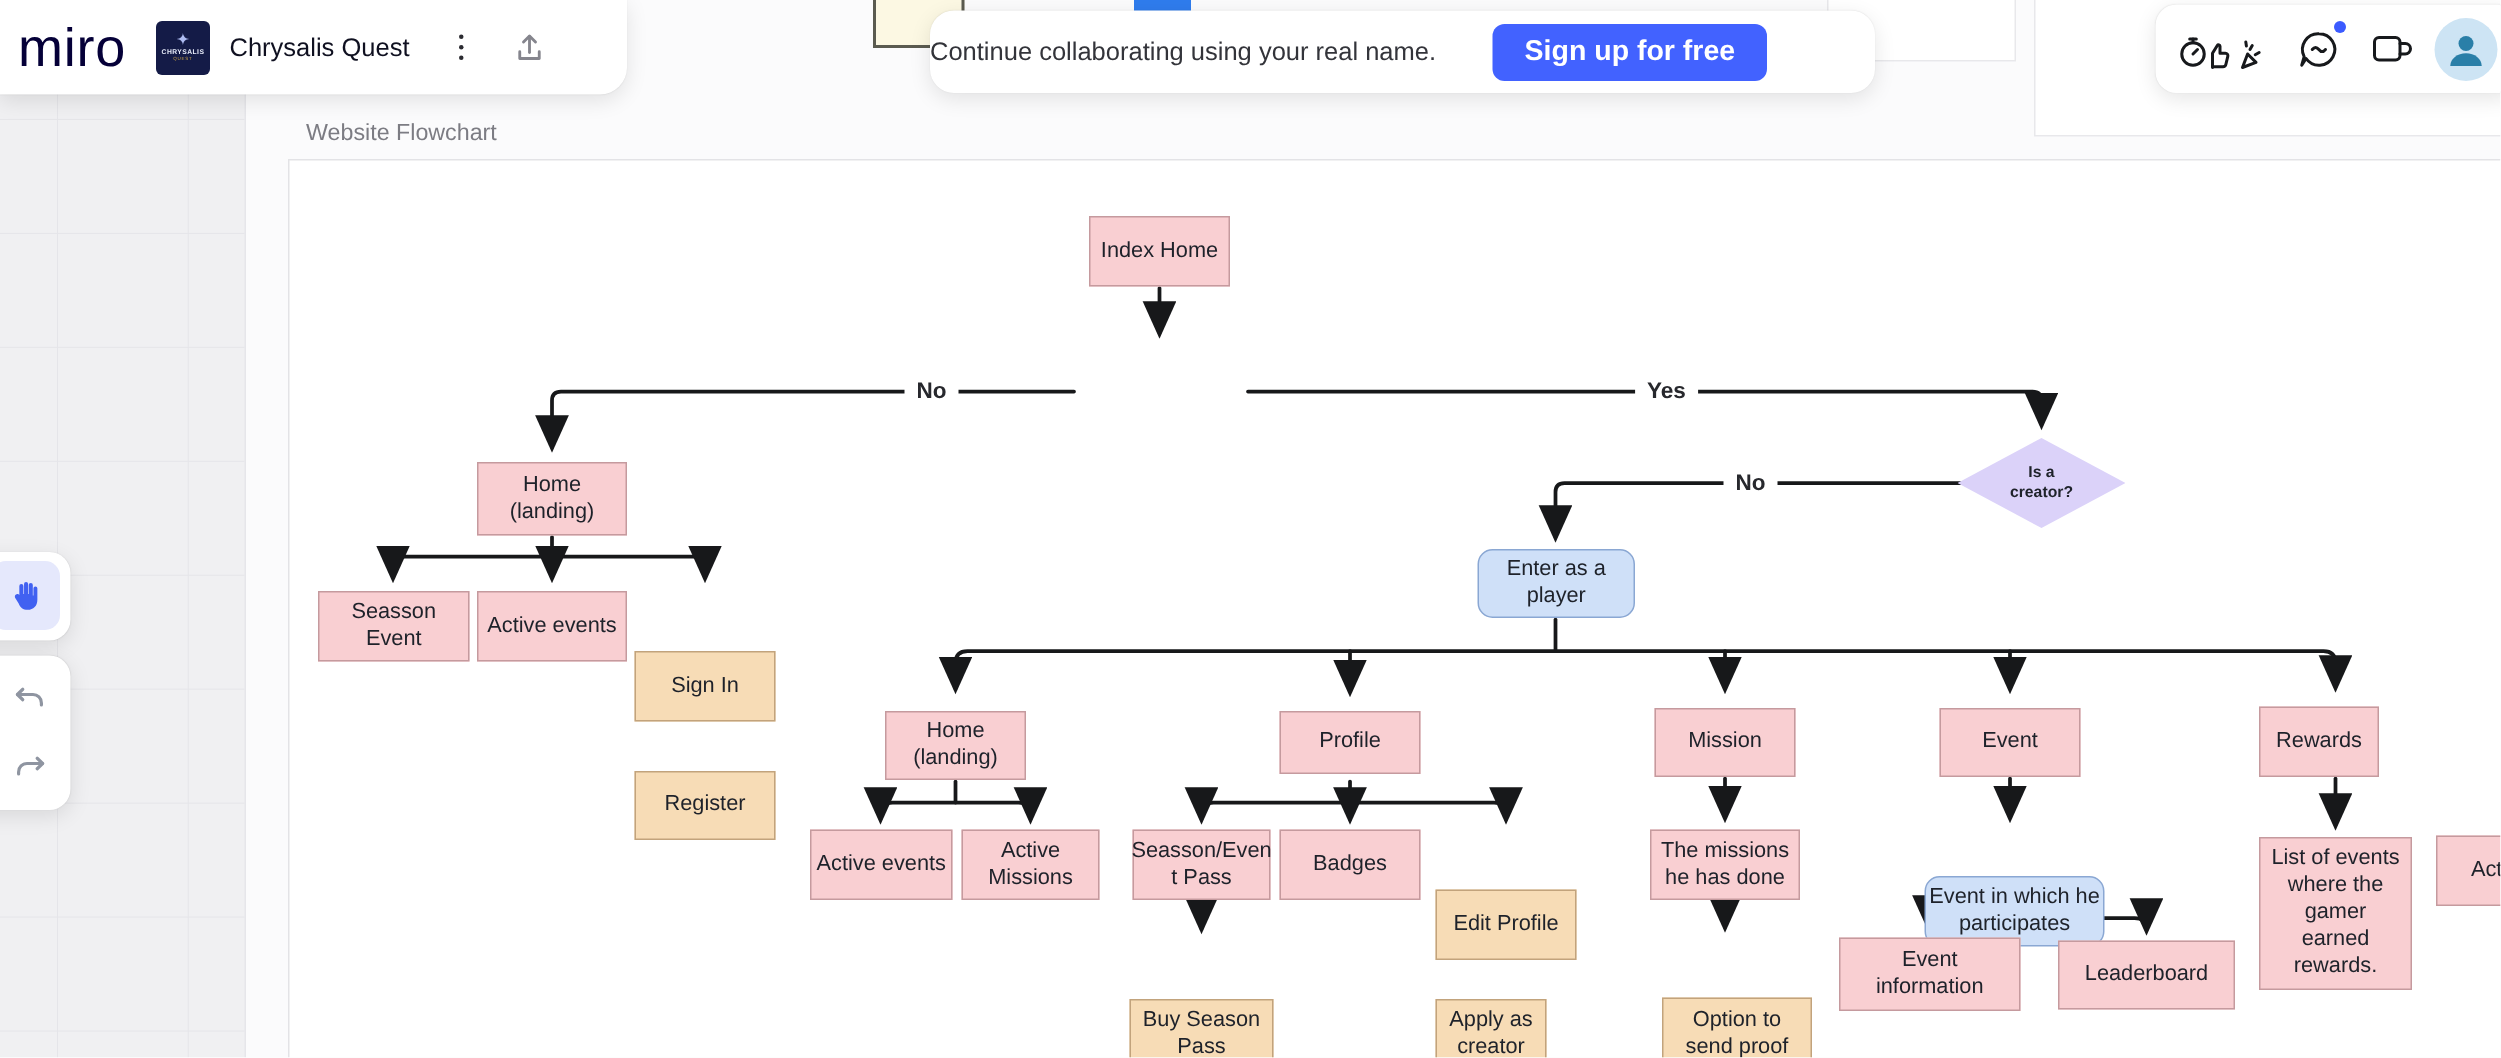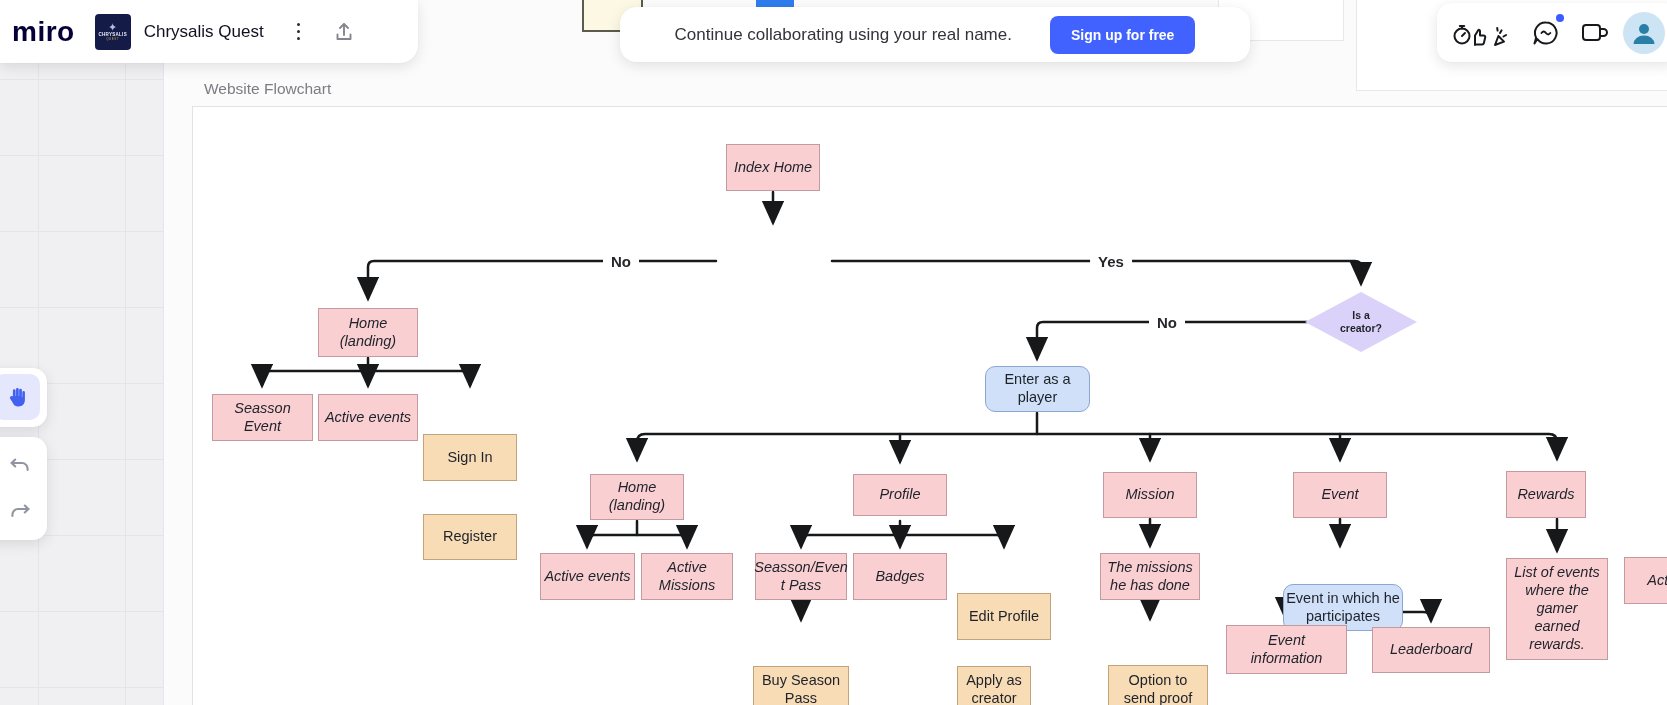--- a/index.html
+++ b/index.html
@@ -13,46 +13,46 @@
   .frame-ghost{position:absolute;background:#fff;border:1.5px solid #e8e8eb;z-index:1;}
   .main-frame{position:absolute;left:192px;top:106px;width:1520px;height:640px;background:#fff;border:1.5px solid #e3e3e6;z-index:2;}
   .frame-title{position:absolute;left:204px;top:80px;font-size:15.5px;color:#7c7c83;z-index:3;}
   .cream-note{position:absolute;left:582px;top:-6px;width:57px;height:34px;background:#fcf8e3;border:2px solid #5b5b50;z-index:2;}
   .blue-chip{position:absolute;left:756px;top:0;width:38px;height:9px;background:#2f7ced;z-index:2;}
 
   
   svg.edges{position:absolute;left:0;top:0;z-index:4;pointer-events:none;}
   .node{position:absolute;display:flex;align-items:center;justify-content:center;text-align:center;
     font-size:14.5px;line-height:1.24;color:#1e222a;white-space:pre-line;z-index:5;box-sizing:border-box;padding:2px;}
-  .node.pink{background:#f9cfd2;border:1.5px solid #c59a9e;font-style:italic;}
+  .node.pink{background:#f9cfd2;border:1.5px solid #c59a9e;}
   .node.tan{background:#f7dcb6;border:1.5px solid #c2a37c;margin-top:40px;}
   .node.blue{background:#cfe0f8;border:1.5px solid #8aa7d3;border-radius:10px;}
   .node.diamond{background:#dbd2f9;border:none;font-size:10.5px;font-weight:700;
     clip-path:polygon(50% 0,100% 50%,50% 100%,0 50%);}
   .edge-label{position:absolute;transform:translate(-50%,-50%);background:#fff;padding:0 8px;
     font-size:15px;color:#27282d;z-index:6;font-weight:bold;}
 
   
   .panel{position:absolute;background:#fff;box-shadow:0 4px 14px rgba(0,0,0,.10),0 0 1px rgba(0,0,0,.08);z-index:10;}
   .header-panel{left:0;top:0;width:418px;height:63px;border-radius:0 0 18px 0;display:flex;align-items:center;}
-  .miro-logo{font-size:28px;font-weight:700;color:#050038;letter-spacing:.5px;margin-left:12px;text-align:center;}
+  .miro-logo{font-size:36px;font-weight:400;color:#050038;letter-spacing:.5px;margin-left:12px;text-align:center;}
   .board-thumb{width:36px;height:36px;border-radius:4px;background:#141b47;margin-left:20px;
     display:flex;flex-direction:column;align-items:center;justify-content:center;overflow:hidden;}
   .board-thumb .emblem{color:#aebcf2;font-size:11px;line-height:10px;}
   .board-thumb .t1{font-size:4.5px;font-weight:700;color:#e9edfb;letter-spacing:.3px;}
   .board-thumb .t2{font-size:3px;color:#c8a24a;letter-spacing:.5px;}
   .board-title{font-size:17px;color:#0f1020;font-weight:500;margin-left:13px;}
   .kebab{display:flex;flex-direction:column;gap:3.5px;margin-left:27px;padding:6px;cursor:pointer;}
   .kebab i{width:3.5px;height:3.5px;border-radius:50%;background:#2b2b31;}
   .export-btn{margin-left:26px;cursor:pointer;display:flex;}
 
-  .banner{left:620px;top:7px;width:630px;height:55px;border-radius:16px;display:flex;align-items:center;justify-content:center;}
+  .banner{left:620px;top:7px;width:630px;height:55px;border-radius:16px;display:flex;align-items:center;justify-content:flex-start;}
   .banner-msg{font-size:17px;color:#33343a;}
   .cta{margin-left:38px;height:38px;padding:0 21px;border:none;border-radius:8px;background:#4262ff;
-    color:#fff;font-size:14px;font-weight:700;font-family:inherit;cursor:pointer;}
+    color:#fff;font-size:19px;font-weight:700;font-family:inherit;cursor:pointer;}
 
   .icons-panel{left:1437px;top:3px;width:242px;height:59px;border-radius:14px;display:flex;align-items:center;padding:0 0 0 16px;box-sizing:border-box;}
   .tool-ic{display:flex;align-items:center;cursor:pointer;position:relative;}
   .notif-dot{position:absolute;right:-3px;top:-4px;width:8px;height:8px;border-radius:50%;background:#3b5bff;}
   .avatar{width:42px;height:42px;border-radius:50%;background:#cde4f4;margin-left:12px;flex:none;
     display:flex;align-items:center;justify-content:center;cursor:pointer;}
 
   .hand-panel{left:-34px;top:368px;width:81px;height:59px;border-radius:14px;}
   .hand-tile{position:absolute;right:7px;top:6px;width:46px;height:46px;border-radius:10px;background:#e5e8fc;
     display:flex;align-items:center;justify-content:center;cursor:pointer;}

